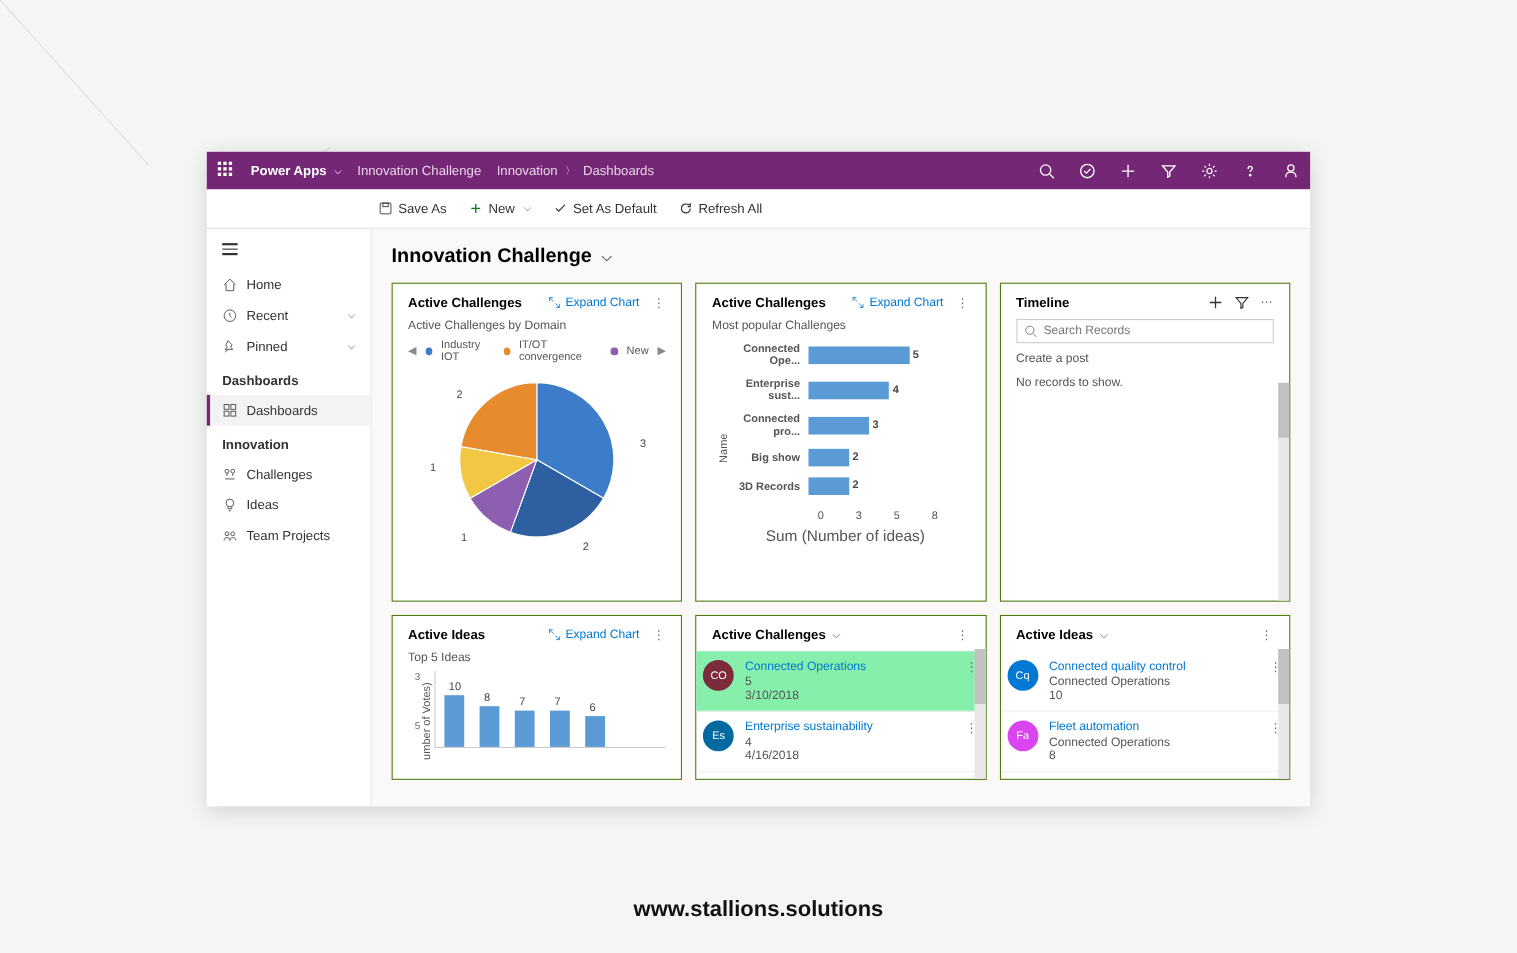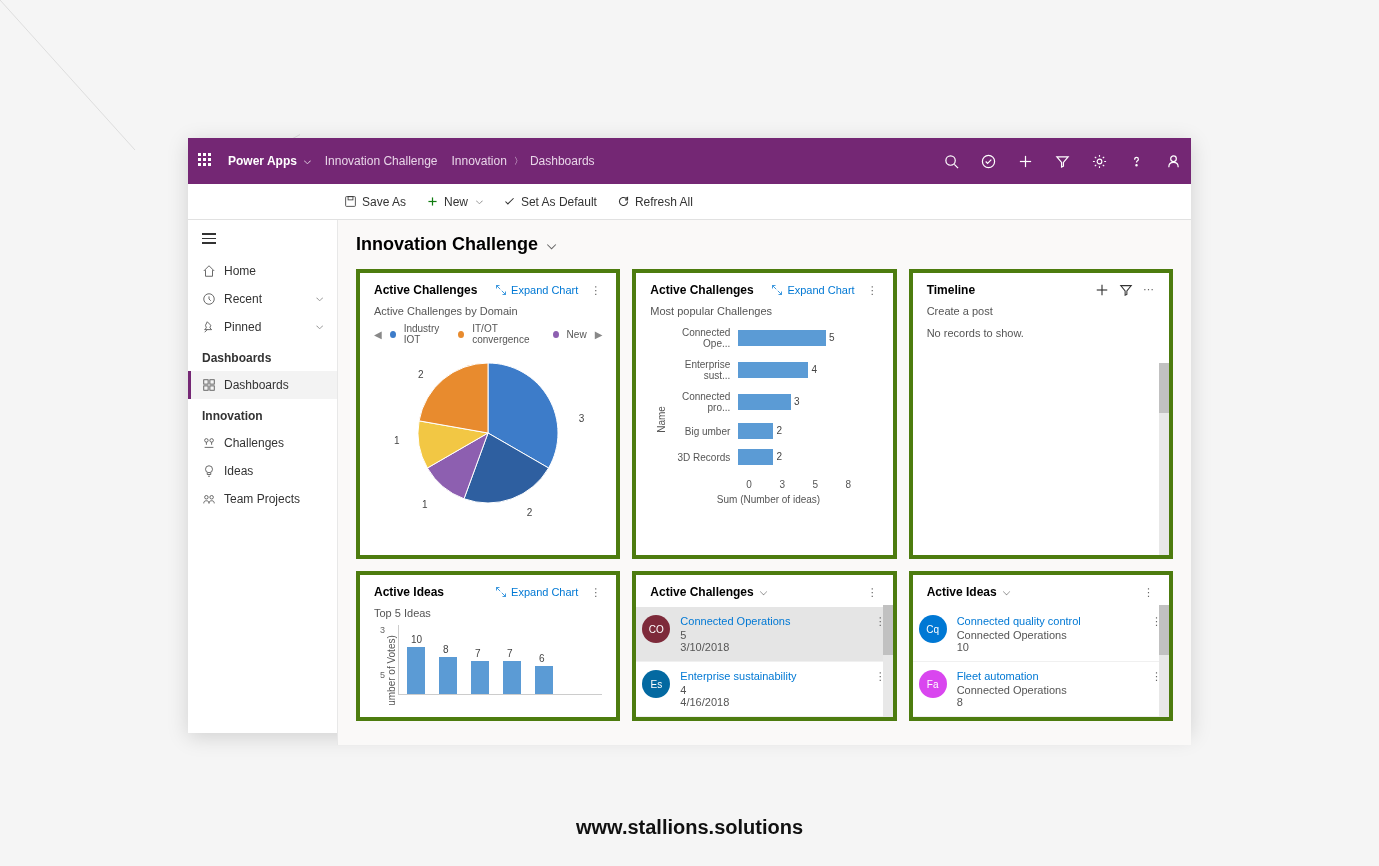--- a/index.html
+++ b/index.html
@@ -1,19 +1,19 @@
 <!DOCTYPE html>
 <html><head>
 <meta charset="utf-8">
 <style>
 * { margin:0; padding:0; box-sizing:border-box; font-family:"Segoe UI",sans-serif; }
 body { background:#f5f5f5; width:1379px; height:866px; position:relative; overflow:hidden; }
 .bg-pattern { position:absolute; inset:0; }
 .app-window { position:absolute; left:188px; top:138px; width:1003px; height:595px; background:#fff; box-shadow:0 4px 20px rgba(0,0,0,0.15); }
-.top-bar { height:46px; background:#742774; display:flex; align-items:center; color:#fff; font-size:12px; padding:0 10px; }
+.top-bar { height:34px; background:#742774; display:flex; align-items:center; color:#fff; font-size:12px; padding:0 10px; }
 .waffle { width:16px; height:16px; display:grid; grid-template-columns:repeat(3,3px); grid-template-rows:repeat(3,3px); gap:2px; margin-right:14px; cursor:pointer; }
 .waffle span { background:#fff; }
 .app-name { font-weight:600; margin-right:4px; }
 .chev-sm { font-size:9px; margin-left:3px; }
 .bc-link { margin-left:14px; color:#e8d5e8; cursor:pointer; }
 .bc-sep { margin:0 7px; color:#e8d5e8; font-size:9px; }
 .top-bar-right { margin-left:auto; display:flex; gap:22px; align-items:center; }
 .top-icon { width:15px; height:15px; cursor:pointer; }
 .cmd-bar { height:36px; border-bottom:1px solid #e1e1e1; display:flex; align-items:center; padding-left:156px; font-size:12px; color:#333; }
 .cmd-btn { display:flex; align-items:center; gap:5px; margin-right:20px; cursor:pointer; }
@@ -23,50 +23,50 @@
 .hamburger { padding:10px 14px; cursor:pointer; }
 .hamburger div { width:14px; height:1.5px; background:#333; margin:3px 0; }
 .nav-item { padding:7px 14px; display:flex; align-items:center; gap:8px; cursor:pointer; }
 .nav-item svg { width:14px; height:14px; flex-shrink:0; }
 .nav-item .chev-r { margin-left:auto; font-size:9px; color:#666; }
 .nav-section { padding:10px 14px 6px; font-weight:600; font-size:12px; }
 .nav-item.active { background:#f3f3f3; border-left:3px solid #742774; padding-left:11px; }
 .main { flex:1; background:#faf9f8; padding:14px 18px; overflow:auto; position:relative; }
 .page-title { font-size:18px; font-weight:600; margin-bottom:14px; display:flex; align-items:center; gap:6px; }
 .cards-grid { display:grid; grid-template-columns:repeat(3,1fr); gap:12px; }
-.card { background:#fff; border:4px solid #4d7c0f; padding:10px 14px; font-size:12px; }
+.card { background:#fff; border:1px solid #4d7c0f; padding:10px 14px; font-size:12px; }
 .card-hdr { display:flex; align-items:center; margin-bottom:8px; }
 .card-title { font-weight:600; font-size:12px; }
 .expand-link { margin-left:auto; color:#0078d4; font-size:11px; cursor:pointer; display:flex; align-items:center; gap:4px; }
 .more-dots { margin-left:12px; color:#666; cursor:pointer; letter-spacing:1px; font-size:11px; }
 .subtitle { font-size:11px; color:#555; margin-bottom:6px; }
 .legend { display:flex; align-items:center; gap:8px; font-size:10px; color:#555; margin-bottom:8px; }
 .legend-dot { width:7px; height:7px; border-radius:50%; display:inline-block; }
 .pie-wrap { display:flex; justify-content:center; padding:10px 0; position:relative; }
 .pie-lbl { position:absolute; font-size:10px; color:#444; }
 .bar-chart { padding:4px 0; }
-.bar-row { display:flex; align-items:center; margin-bottom:10px; font-size:10px; }
+.bar-row { display:flex; align-items:center; margin-bottom:10px; font-size:10px;font-weight:bold; }
 .bar-label { width:80px; text-align:right; padding-right:8px; color:#555; }
 .bar-track { flex:1; height:16px; position:relative; }
 .bar-fill { height:100%; background:#5b9bd5; position:absolute; }
 .bar-val { position:absolute; font-size:10px; color:#444; top:2px; }
 .axis { display:flex; font-size:10px; color:#555; padding-left:88px; }
 .axis span { flex:1; }
-.axis-lbl { text-align:center; font-size:10px; color:#555; margin-top:4px; }
+.axis-lbl { text-align:center; font-size:14px; color:#555; margin-top:4px; }
 .timeline-hdr { display:flex; align-items:center; margin-bottom:8px; }
 .timeline-icons { margin-left:auto; display:flex; gap:10px; }
 .timeline-icons svg { width:14px; height:14px; cursor:pointer; }
 .search-box { border:1px solid #ccc; padding:4px 6px; display:flex; align-items:center; gap:6px; font-size:11px; margin-bottom:8px; }
 .search-box input { border:none; outline:none; flex:1; font-size:11px; }
 .post-prompt { font-size:11px; color:#555; margin-bottom:10px; }
 .no-records { font-size:11px; color:#555; }
 .scrollbar-thin { width:10px; background:#e8e8e8; position:absolute; right:0; top:0; bottom:0; }
 .scroll-thumb { width:10px; background:#c1c1c1; }
 .list-item { display:flex; align-items:flex-start; padding:8px 6px; gap:10px; border-bottom:1px solid #f0f0f0; }
-.list-item.selected { background:#e5e5e5; }
+.list-item.selected { background:#86efac; }
 .avatar { width:28px; height:28px; border-radius:50%; color:#fff; font-size:10px; display:flex; align-items:center; justify-content:center; flex-shrink:0; }
 .li-body { flex:1; font-size:11px; }
 .li-title { color:#0078d4; margin-bottom:2px; }
 .li-sub { color:#555; }
 .col-wrap { position:relative; height:80px; padding-left:24px; }
 .cols { display:flex; align-items:flex-end; gap:14px; height:70px; border-left:1px solid #ccc; border-bottom:1px solid #ccc; padding-left:8px; }
 .col-bar { width:18px; background:#5b9bd5; position:relative; }
 .col-val { position:absolute; top:-13px; font-size:10px; left:4px; color:#444; }
 .y-tick { position:absolute; left:6px; font-size:9px; color:#666; }
 .chev-down-hdr { font-size:10px; margin-left:6px; color:#666; }
@@ -322,21 +322,21 @@
                   </div>
                 </div>
                 <div class="bar-row">
                   <div class="bar-label">Connected pro...</div>
                   <div class="bar-track">
                     <div class="bar-fill" style="width:37.5%"></div>
                     <span class="bar-val" style="left:calc(37.5% + 3px)">3</span>
                   </div>
                 </div>
                 <div class="bar-row">
-                  <div class="bar-label">Big umber</div>
+                  <div class="bar-label">Big show</div>
                   <div class="bar-track">
                     <div class="bar-fill" style="width:25%"></div>
                     <span class="bar-val" style="left:calc(25% + 3px)">2</span>
                   </div>
                 </div>
                 <div class="bar-row">
                   <div class="bar-label">3D Records</div>
                   <div class="bar-track">
                     <div class="bar-fill" style="width:25%"></div>
                     <span class="bar-val" style="left:calc(25% + 3px)">2</span>
@@ -360,20 +360,27 @@
               <svg viewBox="0 0 16 16" stroke="#333" stroke-width="1.3">
                   <line x1="8" y1="2" x2="8" y2="14"></line>
                   <line x1="2" y1="8" x2="14" y2="8"></line>
                 </svg>
               <svg viewBox="0 0 16 16" stroke="#333" fill="none" stroke-width="1.2">
                   <path d="M2 3h12l-5 6v4l-2 1v-5z"></path>
                 </svg>
               <span class="more-dots" style="margin:0">⋯</span>
             </div>
           </div>
+          <div class="search-box">
+            <svg width="12" height="12" viewBox="0 0 16 16" stroke="#666" fill="none">
+                <circle cx="7" cy="7" r="5"></circle>
+                <line x1="11" y1="11" x2="15" y2="15"></line>
+              </svg>
+            <input placeholder="Search Records" style="">
+          </div>
           <div class="post-prompt">Create a post</div>
           <div class="no-records">No records to show.</div>
           <div class="scrollbar-thin" style="top:90px">
               <div class="scroll-thumb" style="height:50px"></div>
             </div>
         </div>
 
         <div class="card" style="height:150px;overflow:hidden">
           <div class="card-hdr">
             <span class="card-title">Active Ideas</span>

